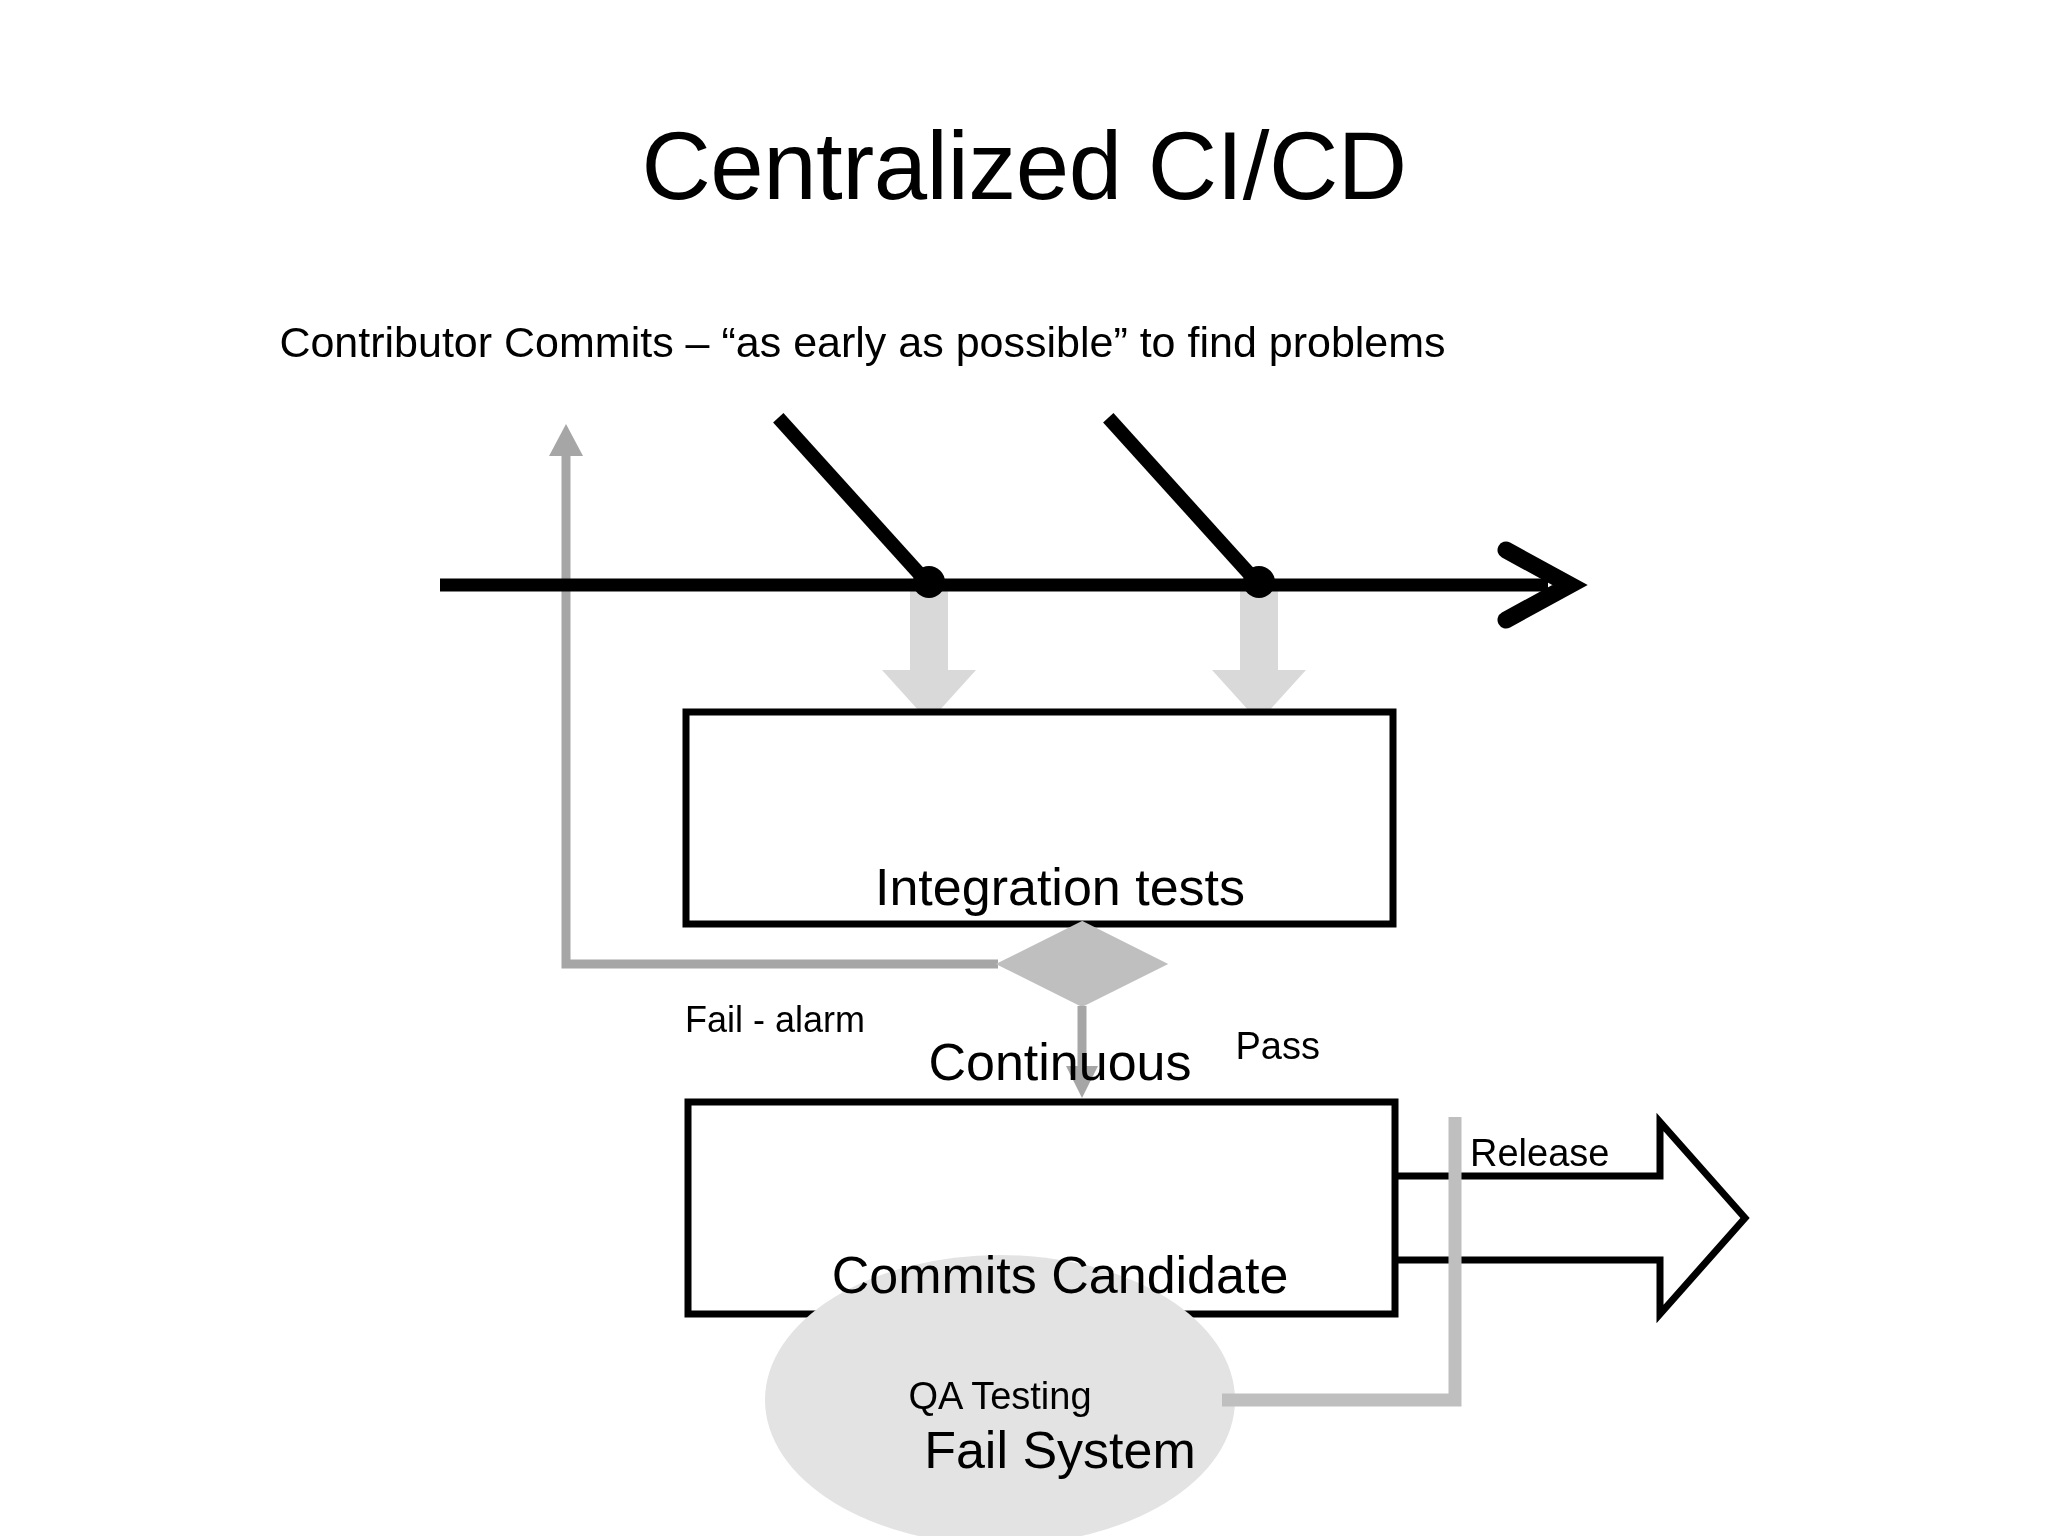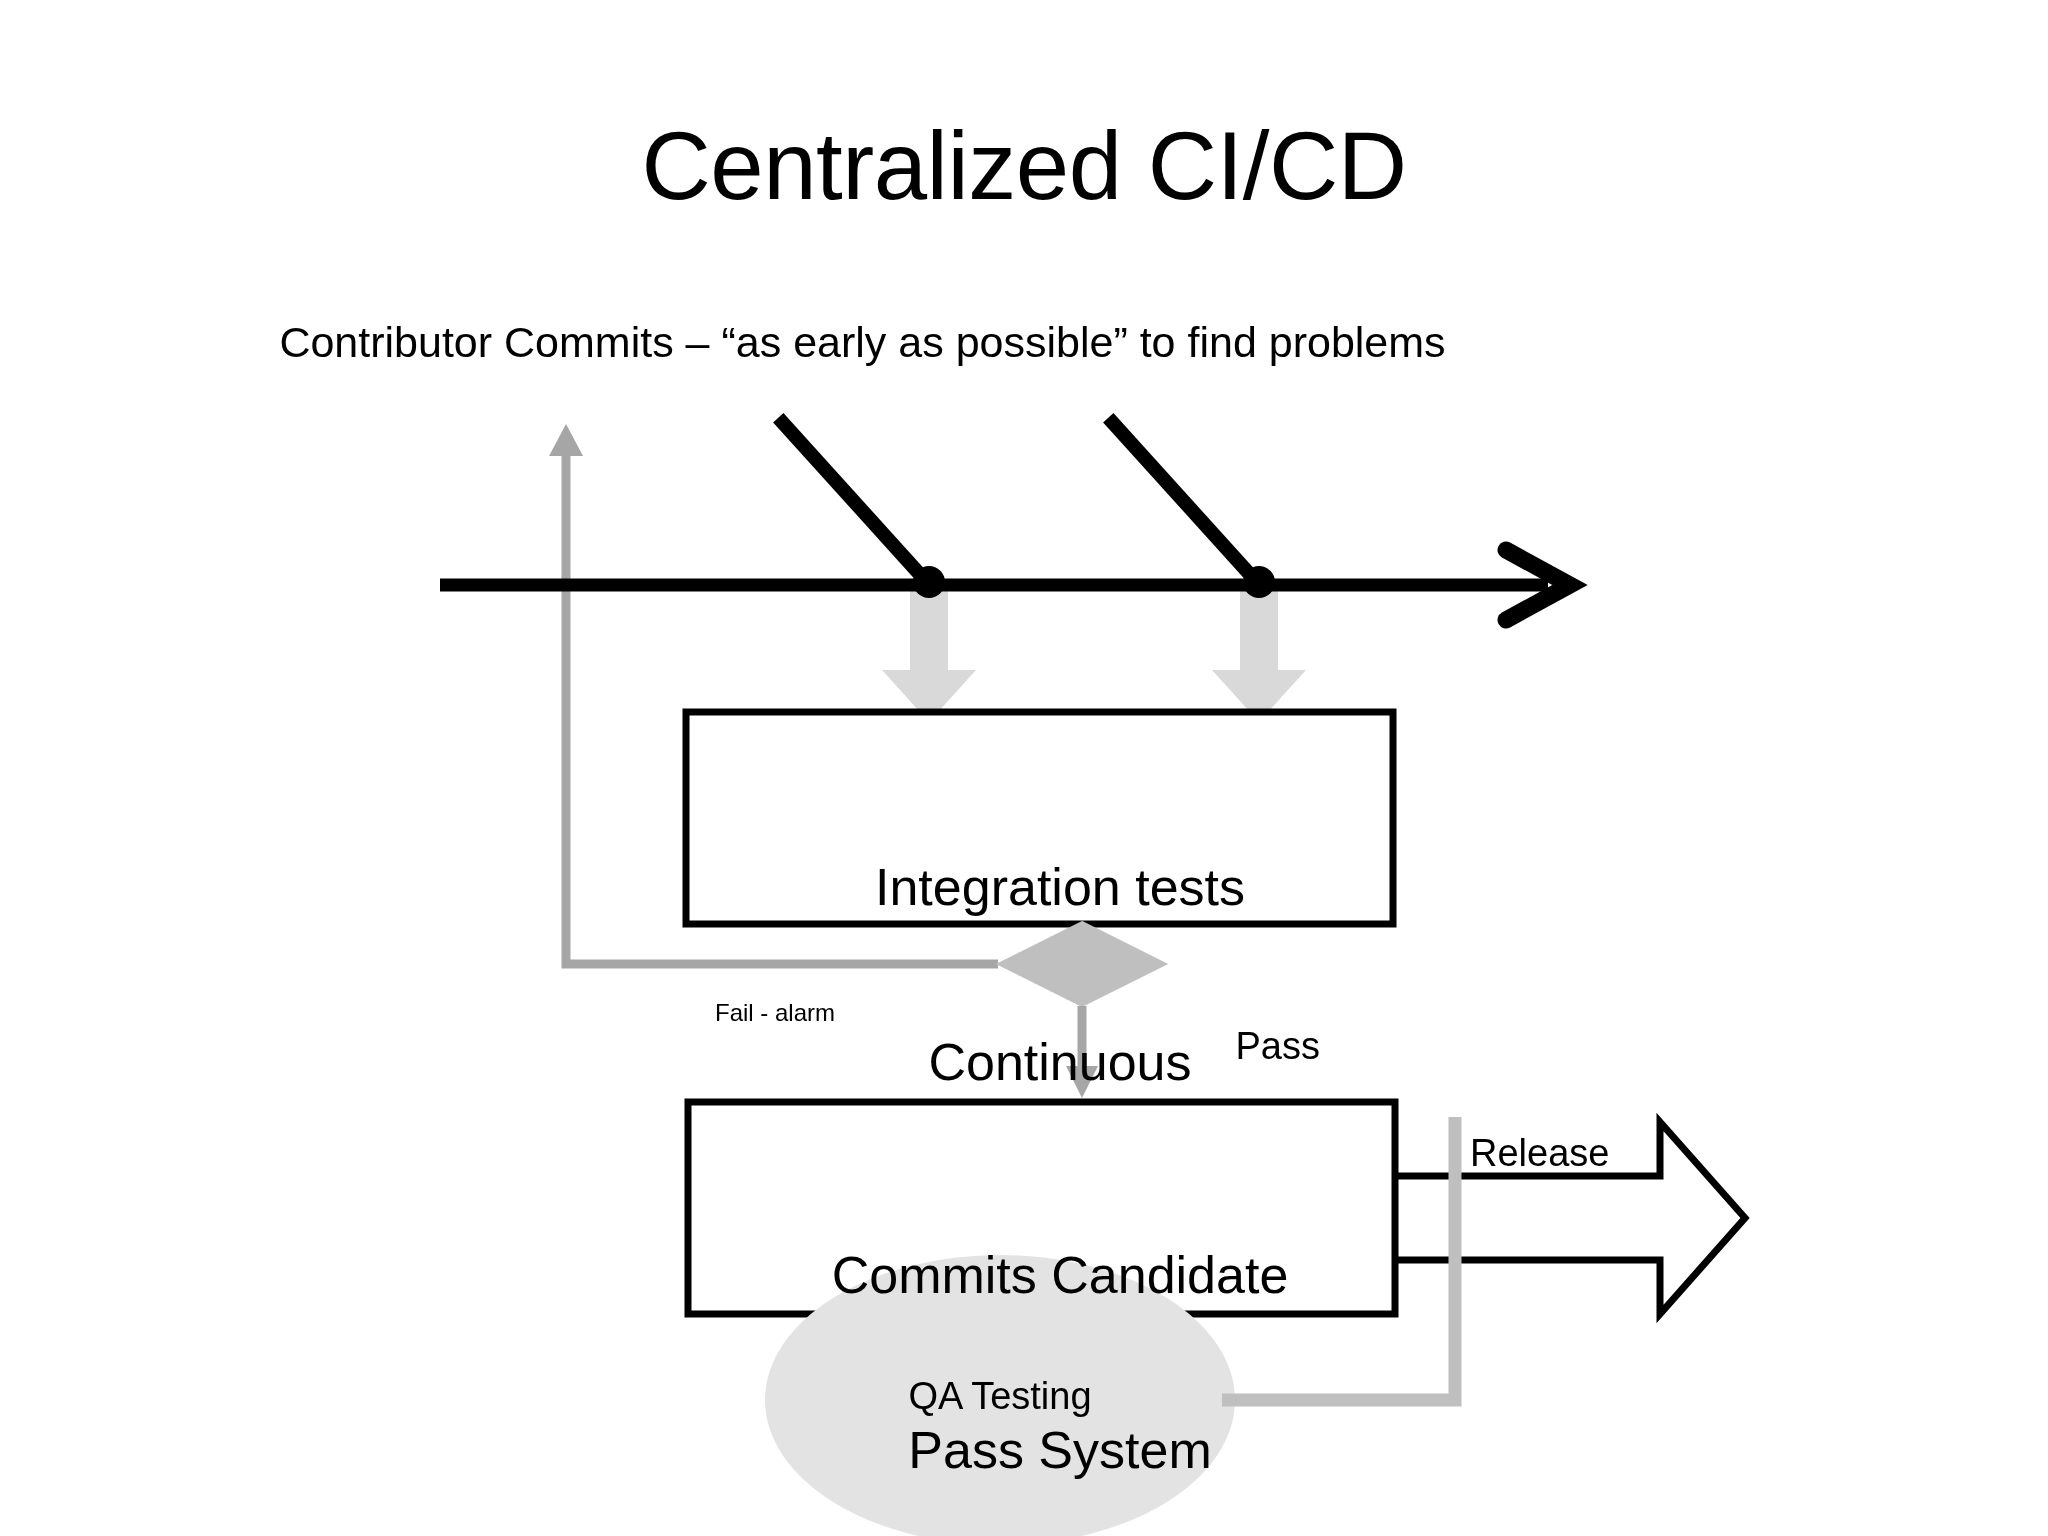--- a/index.html
+++ b/index.html
@@ -62,21 +62,21 @@
   #qa-label {
     left: 800px;
     top: 1375px;
     width: 400px;
     font-size: 38px;
   }
   #fail-label {
     left: 610px;
     top: 1000px;
     width: 330px;
-    font-size: 24px;
+    font-size: 36px;
   }
   #pass-label {
     left: 1120px;
     top: 1025px;
     width: 200px;
     font-size: 38px;
     text-align: right;
   }
   #release-label {
     left: 1470px;
@@ -160,21 +160,21 @@
 
   <div class="txt" id="subtitle">Contributor Commits – “as early as possible” to find problems</div>
 
   <div class="txt" id="ci-box-label">
     <div>Integration tests</div>
     <div>Continuous</div>
   </div>
 
   <div class="txt" id="rc-box-label">
     <div>Commits Candidate</div>
-    <div>Pass System</div>
+    <div>Fail System</div>
   </div>
 
   <div class="txt" id="qa-label">QA Testing</div>
 
   <div class="txt" id="fail-label">Fail - alarm</div>
 
   <div class="txt" id="pass-label">Pass</div>
 
   <div class="txt" id="release-label">Release</div>
 

